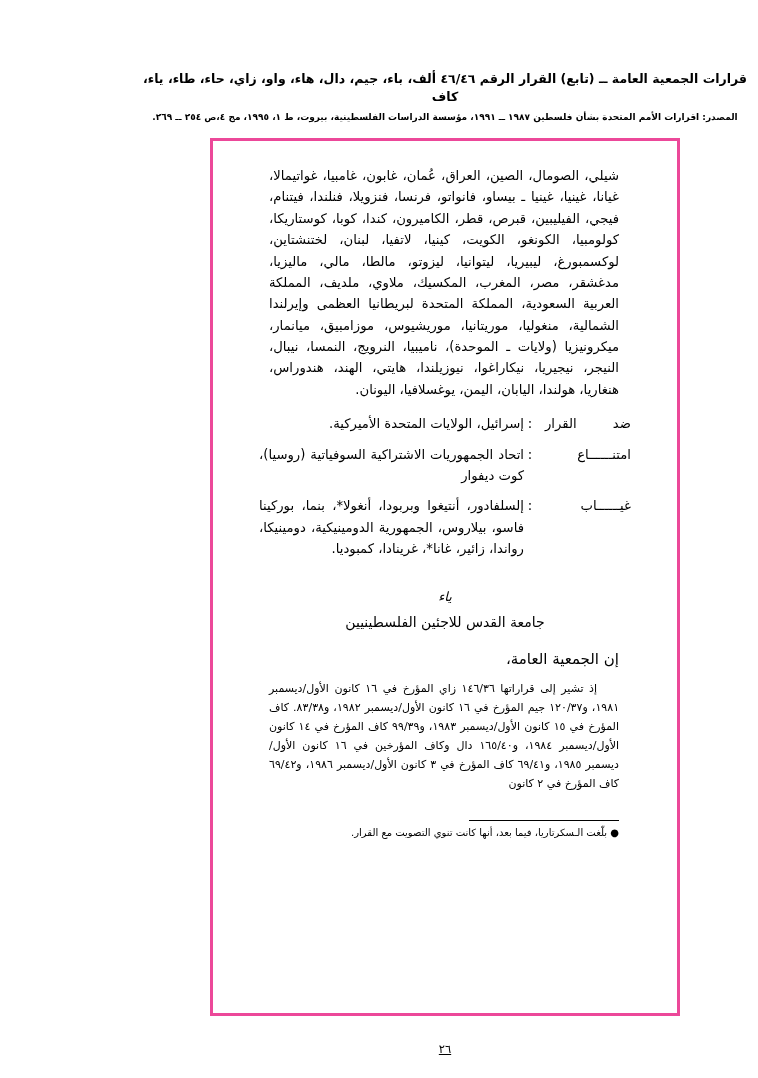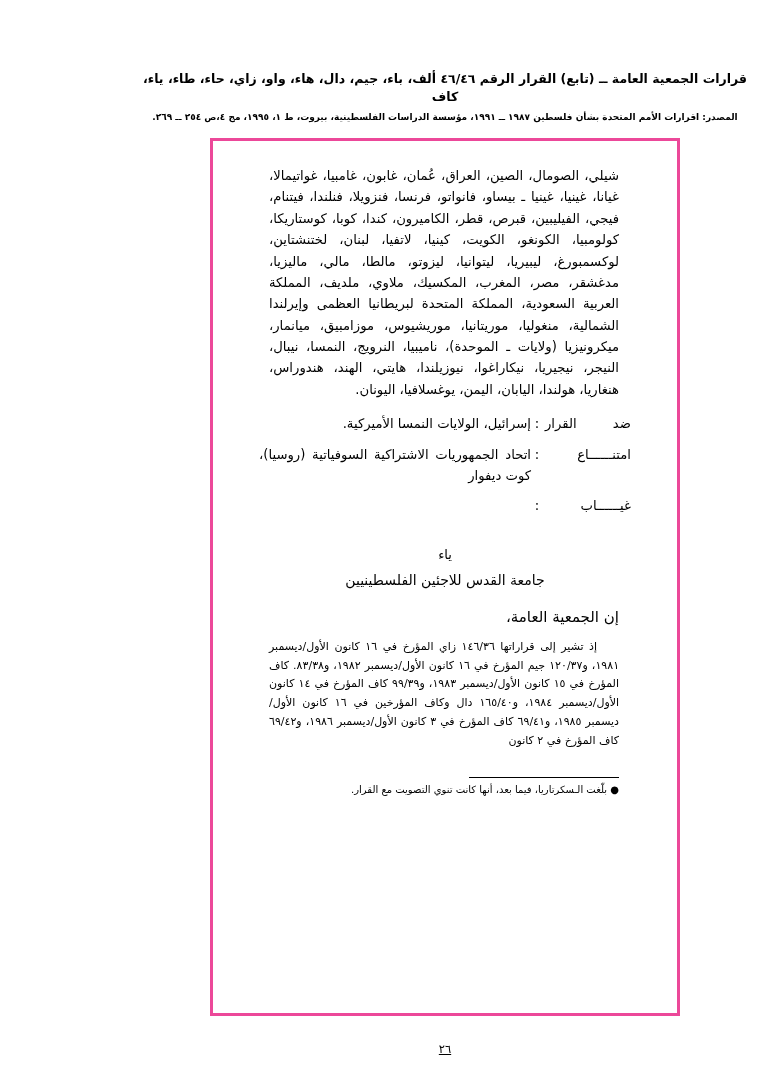--- a/index.html
+++ b/index.html
@@ -75,34 +75,36 @@
     margin-bottom: 9px;
     align-items: flex-start;
   }
   .vote-label {
     width: 86px;
     flex: 0 0 86px;
     text-align: justify;
     text-align-last: justify;
     white-space: nowrap;
     padding-left: 2px;
+    margin-left: 7px;
   }
   .vote-colon {
     flex: 0 0 12px;
     text-align: center;
   }
   .vote-value {
     flex: 1 1 auto;
     text-align: justify;
   }
   .section-letter {
     text-align: center;
     font-size: 13px;
     margin-top: 30px;
     margin-bottom: 4px;
+    font-style: italic;
   }
   .section-title {
     text-align: center;
     font-size: 14px;
     margin-top: 10px;
     margin-bottom: 20px;
   }
   .assembly-line {
     font-size: 15px;
     margin: 0 12px 12px 10px;
@@ -150,32 +152,33 @@
   <div class="frame">
     <div class="frame-inner">
 
       <p class="body-text">شيلي، الصومال، الصين، العراق، عُمان، غابون، غامبيا، غواتيمالا، غيانا، غينيا، غينيا ـ بيساو، فانواتو، فرنسا، فنزويلا، فنلندا، فيتنام، فيجي، الفيليبين، قبرص، قطر، الكاميرون، كندا، كوبا، كوستاريكا، كولومبيا، الكونغو، الكويت، كينيا، لاتفيا، لبنان، لختنشتاين، لوكسمبورغ، ليبيريا، ليتوانيا، ليزوتو، مالطا، مالي، ماليزيا، مدغشقر، مصر، المغرب، المكسيك، ملاوي، ملديف، المملكة العربية السعودية، المملكة المتحدة لبريطانيا العظمى وإيرلندا الشمالية، منغوليا، موريتانيا، موريشيوس، موزامبيق، ميانمار، ميكرونيزيا (ولايات ـ الموحدة)، ناميبيا، النرويج، النمسا، نيبال، النيجر، نيجيريا، نيكاراغوا، نيوزيلندا، هايتي، الهند، هندوراس، هنغاريا، هولندا، اليابان، اليمن، يوغسلافيا، اليونان.</p>
 
       <div class="vote-block">
 
         <div class="vote-row">
           <span class="vote-label">ضد القرار</span>
           <span class="vote-colon">:</span>
-          <span class="vote-value">إسرائيل، الولايات النمسا الأميركية.</span>
+          <span class="vote-value">إسرائيل، الولايات المتحدة الأميركية.</span>
         </div>
 
         <div class="vote-row">
           <span class="vote-label">امتنــــــاع</span>
           <span class="vote-colon">:</span>
           <span class="vote-value">اتحاد الجمهوريات الاشتراكية السوفياتية (روسيا)، كوت ديفوار</span>
         </div>
 
         <div class="vote-row">
           <span class="vote-label">غيــــــاب</span>
           <span class="vote-colon">:</span>
+          <span class="vote-value">إلسلفادور، أنتيغوا وبربودا، أنغولا*، بنما، بوركينا فاسو، بيلاروس، الجمهورية الدومينيكية، دومينيكا، رواندا، زائير، غانا*، غرينادا، كمبوديا.</span>
         </div>
 
       </div>
 
       <div class="section-letter">ياء</div>
       <div class="section-title">جامعة القدس للاجئين الفلسطينيين</div>
 
       <div class="assembly-line">إن الجمعية العامة،</div>
 
       <p class="recitals">إذ تشير إلى قراراتها ١٤٦/٣٦ زاي المؤرخ في ١٦ كانون الأول/ديسمبر ١٩٨١، و١٢٠/٣٧ جيم المؤرخ في ١٦ كانون الأول/ديسمبر ١٩٨٢، و٨٣/٣٨. كاف المؤرخ في ١٥ كانون الأول/ديسمبر ١٩٨٣، و٩٩/٣٩ كاف المؤرخ في ١٤ كانون الأول/ديسمبر ١٩٨٤، و١٦٥/٤٠ دال وكاف المؤرخين في ١٦ كانون الأول/ديسمبر ١٩٨٥، و٦٩/٤١ كاف المؤرخ في ٣ كانون الأول/ديسمبر ١٩٨٦، و٦٩/٤٢ كاف المؤرخ في ٢ كانون</p>

